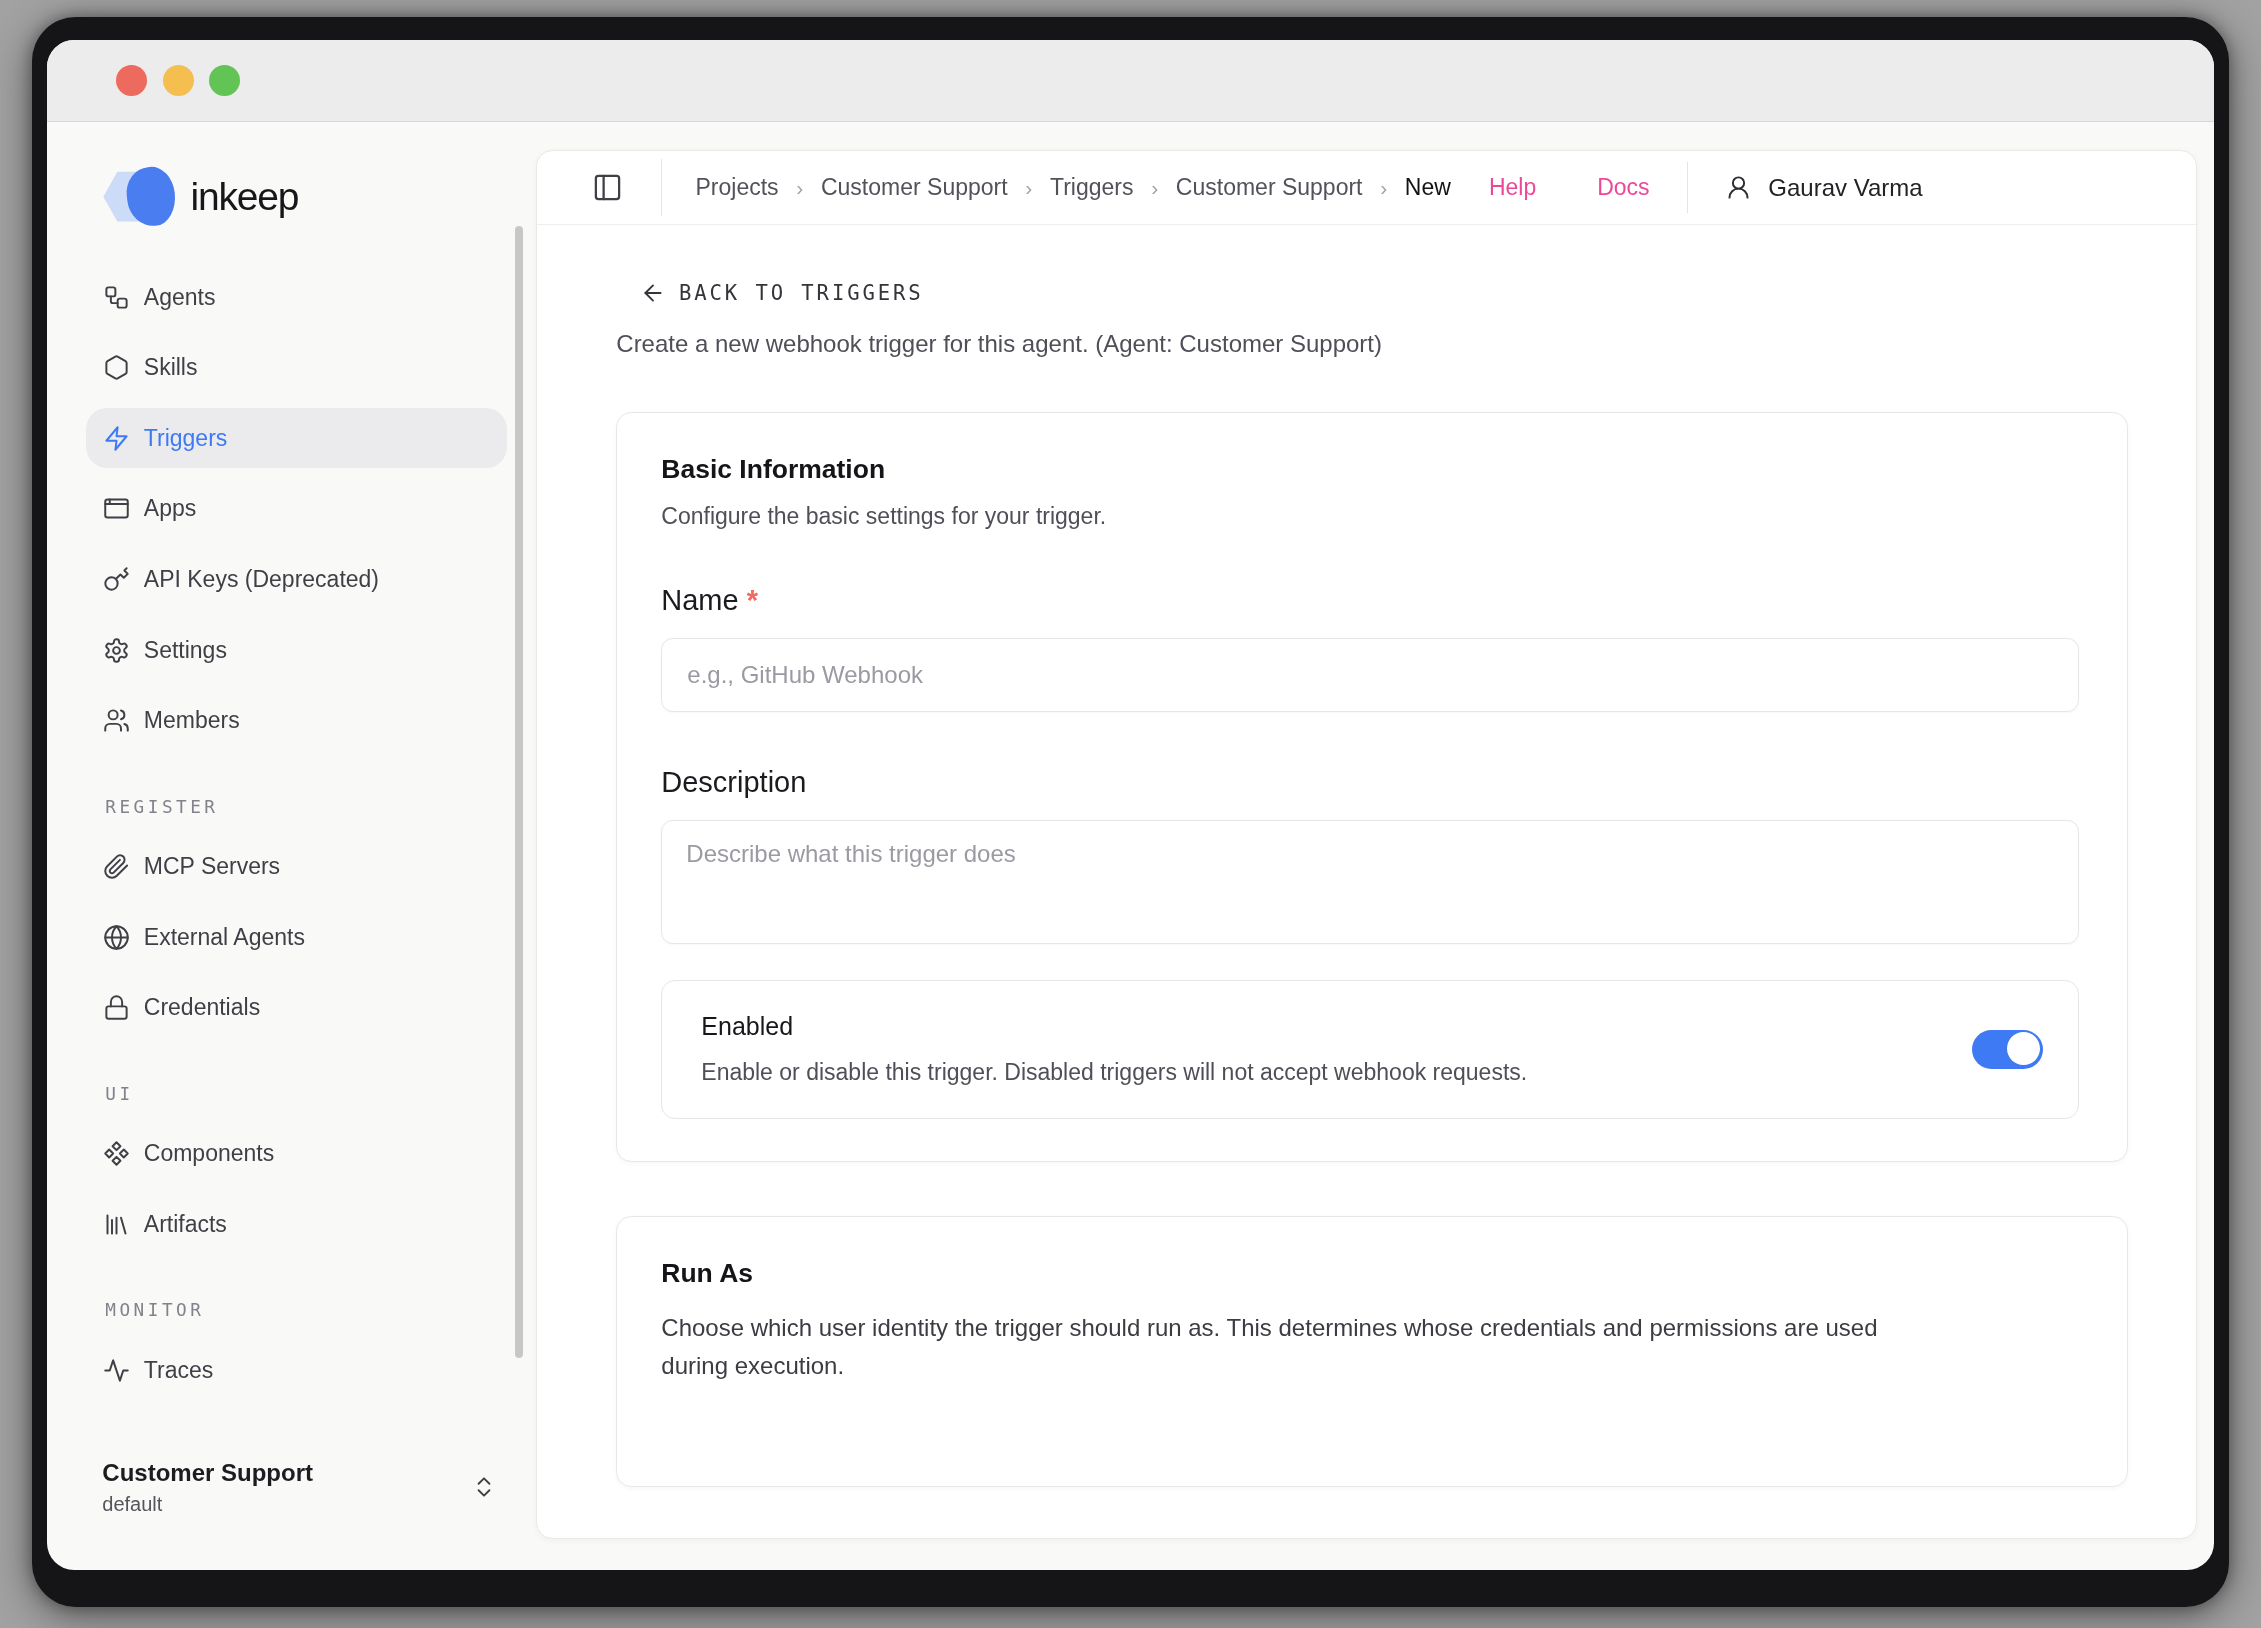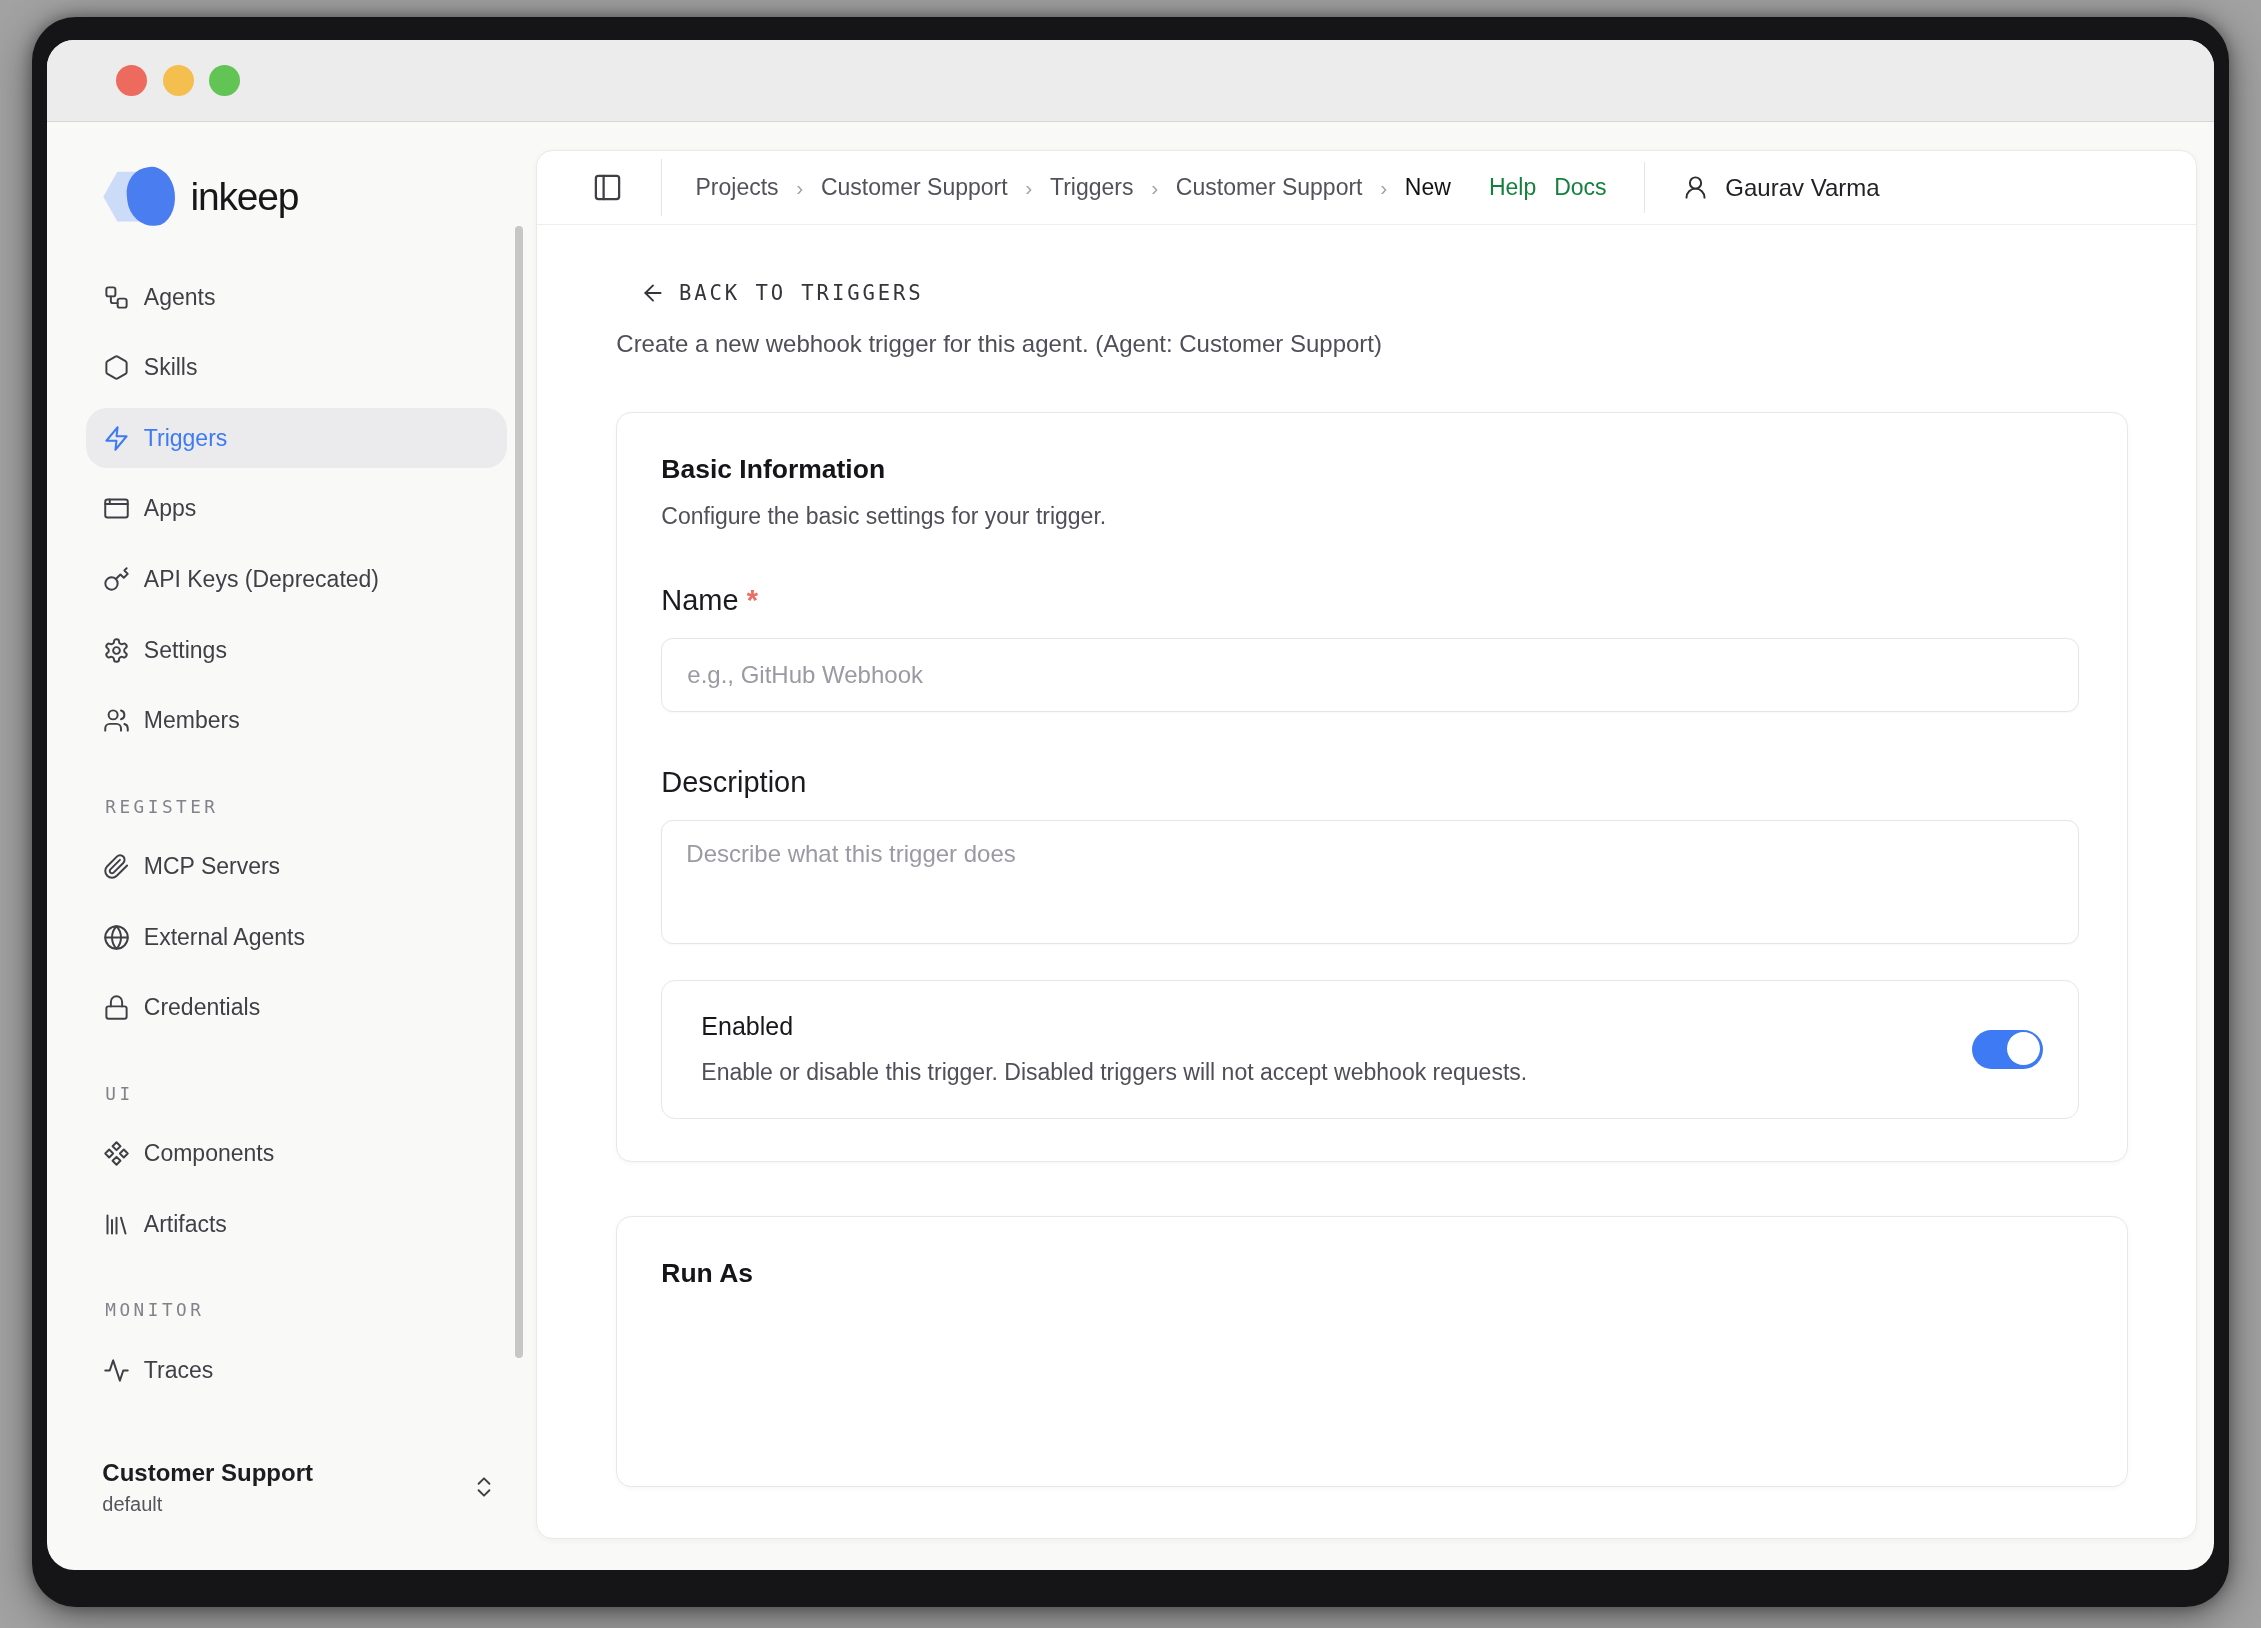--- a/index.html
+++ b/index.html
@@ -64,21 +64,21 @@
 
   .topbar { flex:0 0 74px; height:74px; border-bottom:1.2px solid #eeeeec; display:flex;
             align-items:center; padding:0 59px 0 55px; }
   .topbar svg { stroke:#3f3f46; }
   .panel-toggle { width:31px; height:31px; cursor:pointer; }
   .topbar .vdivider { width:1.2px; height:57px; background:#e4e4e2; margin:0 33px 0 38px; }
   .crumbs { display:flex; align-items:center; gap:17.7px; font-size:23px; color:#52525b; }
   .crumb { cursor:pointer; white-space:nowrap; }
   .crumb-sep { color:#a1a1aa; font-size:21px; }
   .crumb.current { color:#131316; font-weight:500; }
-  .top-links { display:flex; align-items:center; gap:18px; margin-left:38px; font-size:23px; color:#15803d; }
+  .top-links { display:flex; align-items:center; gap:61px; margin-left:38px; font-size:23px; color:#ec4899; }
   .top-link { cursor:pointer; }
   .user-divider { width:1.2px; height:51px; background:#e4e4e2; margin:0 37px; }
   .user-chip { display:flex; align-items:center; gap:16.5px; cursor:pointer; }
   .user-chip svg { width:27px; height:27px; stroke:#2d2d32; }
   .user-name { font-size:24px; font-weight:500; color:#232327; }
 
   .content { flex:1 1 auto; min-height:0; overflow:hidden; padding:55px 68px 0 79px; }
 
   .back-link { display:inline-flex; align-items:center; gap:13px; margin-left:23.6px;
                font-family:"DejaVu Sans Mono", monospace; font-size:20.6px; letter-spacing:2.9px;
@@ -341,20 +341,21 @@
               </div>
               <div class="switch" role="switch" aria-checked="true">
                 <div class="knob"></div>
               </div>
             </div>
           </div>
 
           
           <div class="card runas-card">
             <div class="card-title">Run As</div>
+            <div class="runas-desc">Choose which user identity the trigger should run as. This determines whose credentials and permissions are used during execution.</div>
           </div>
 
         </div>
       </div>
     </div>
   </div>
 </div>
 
 
 </body></html>

